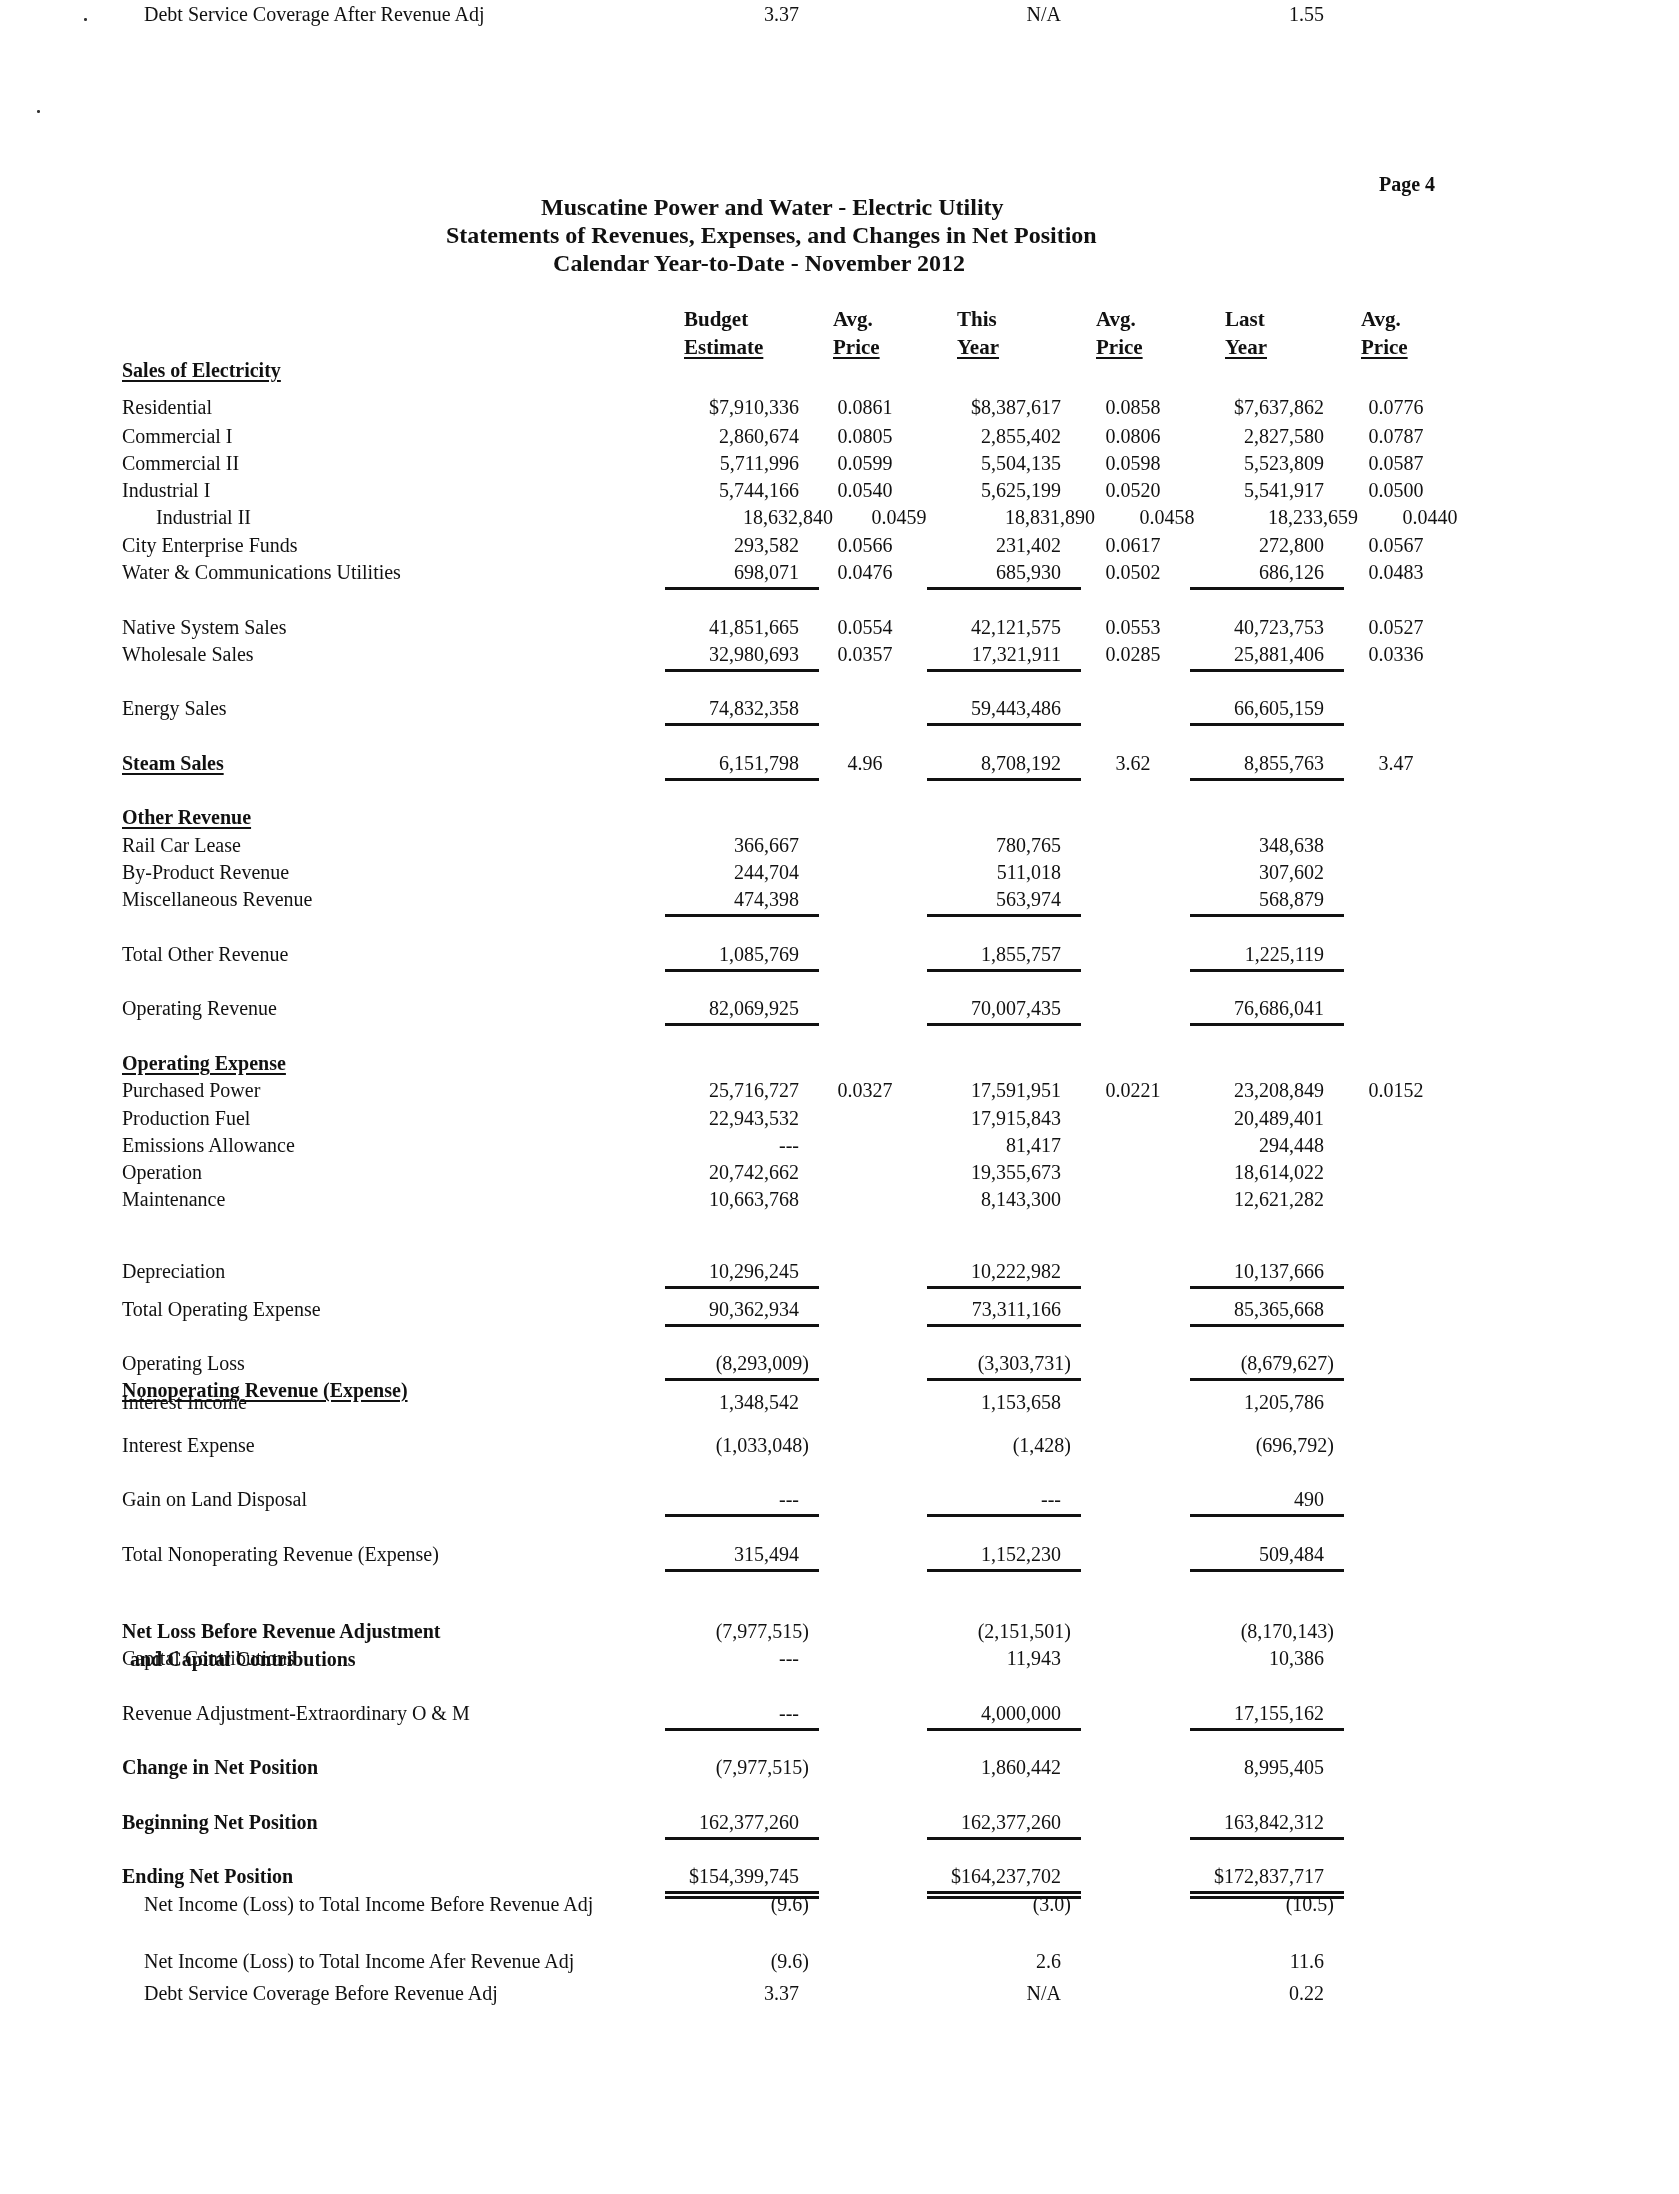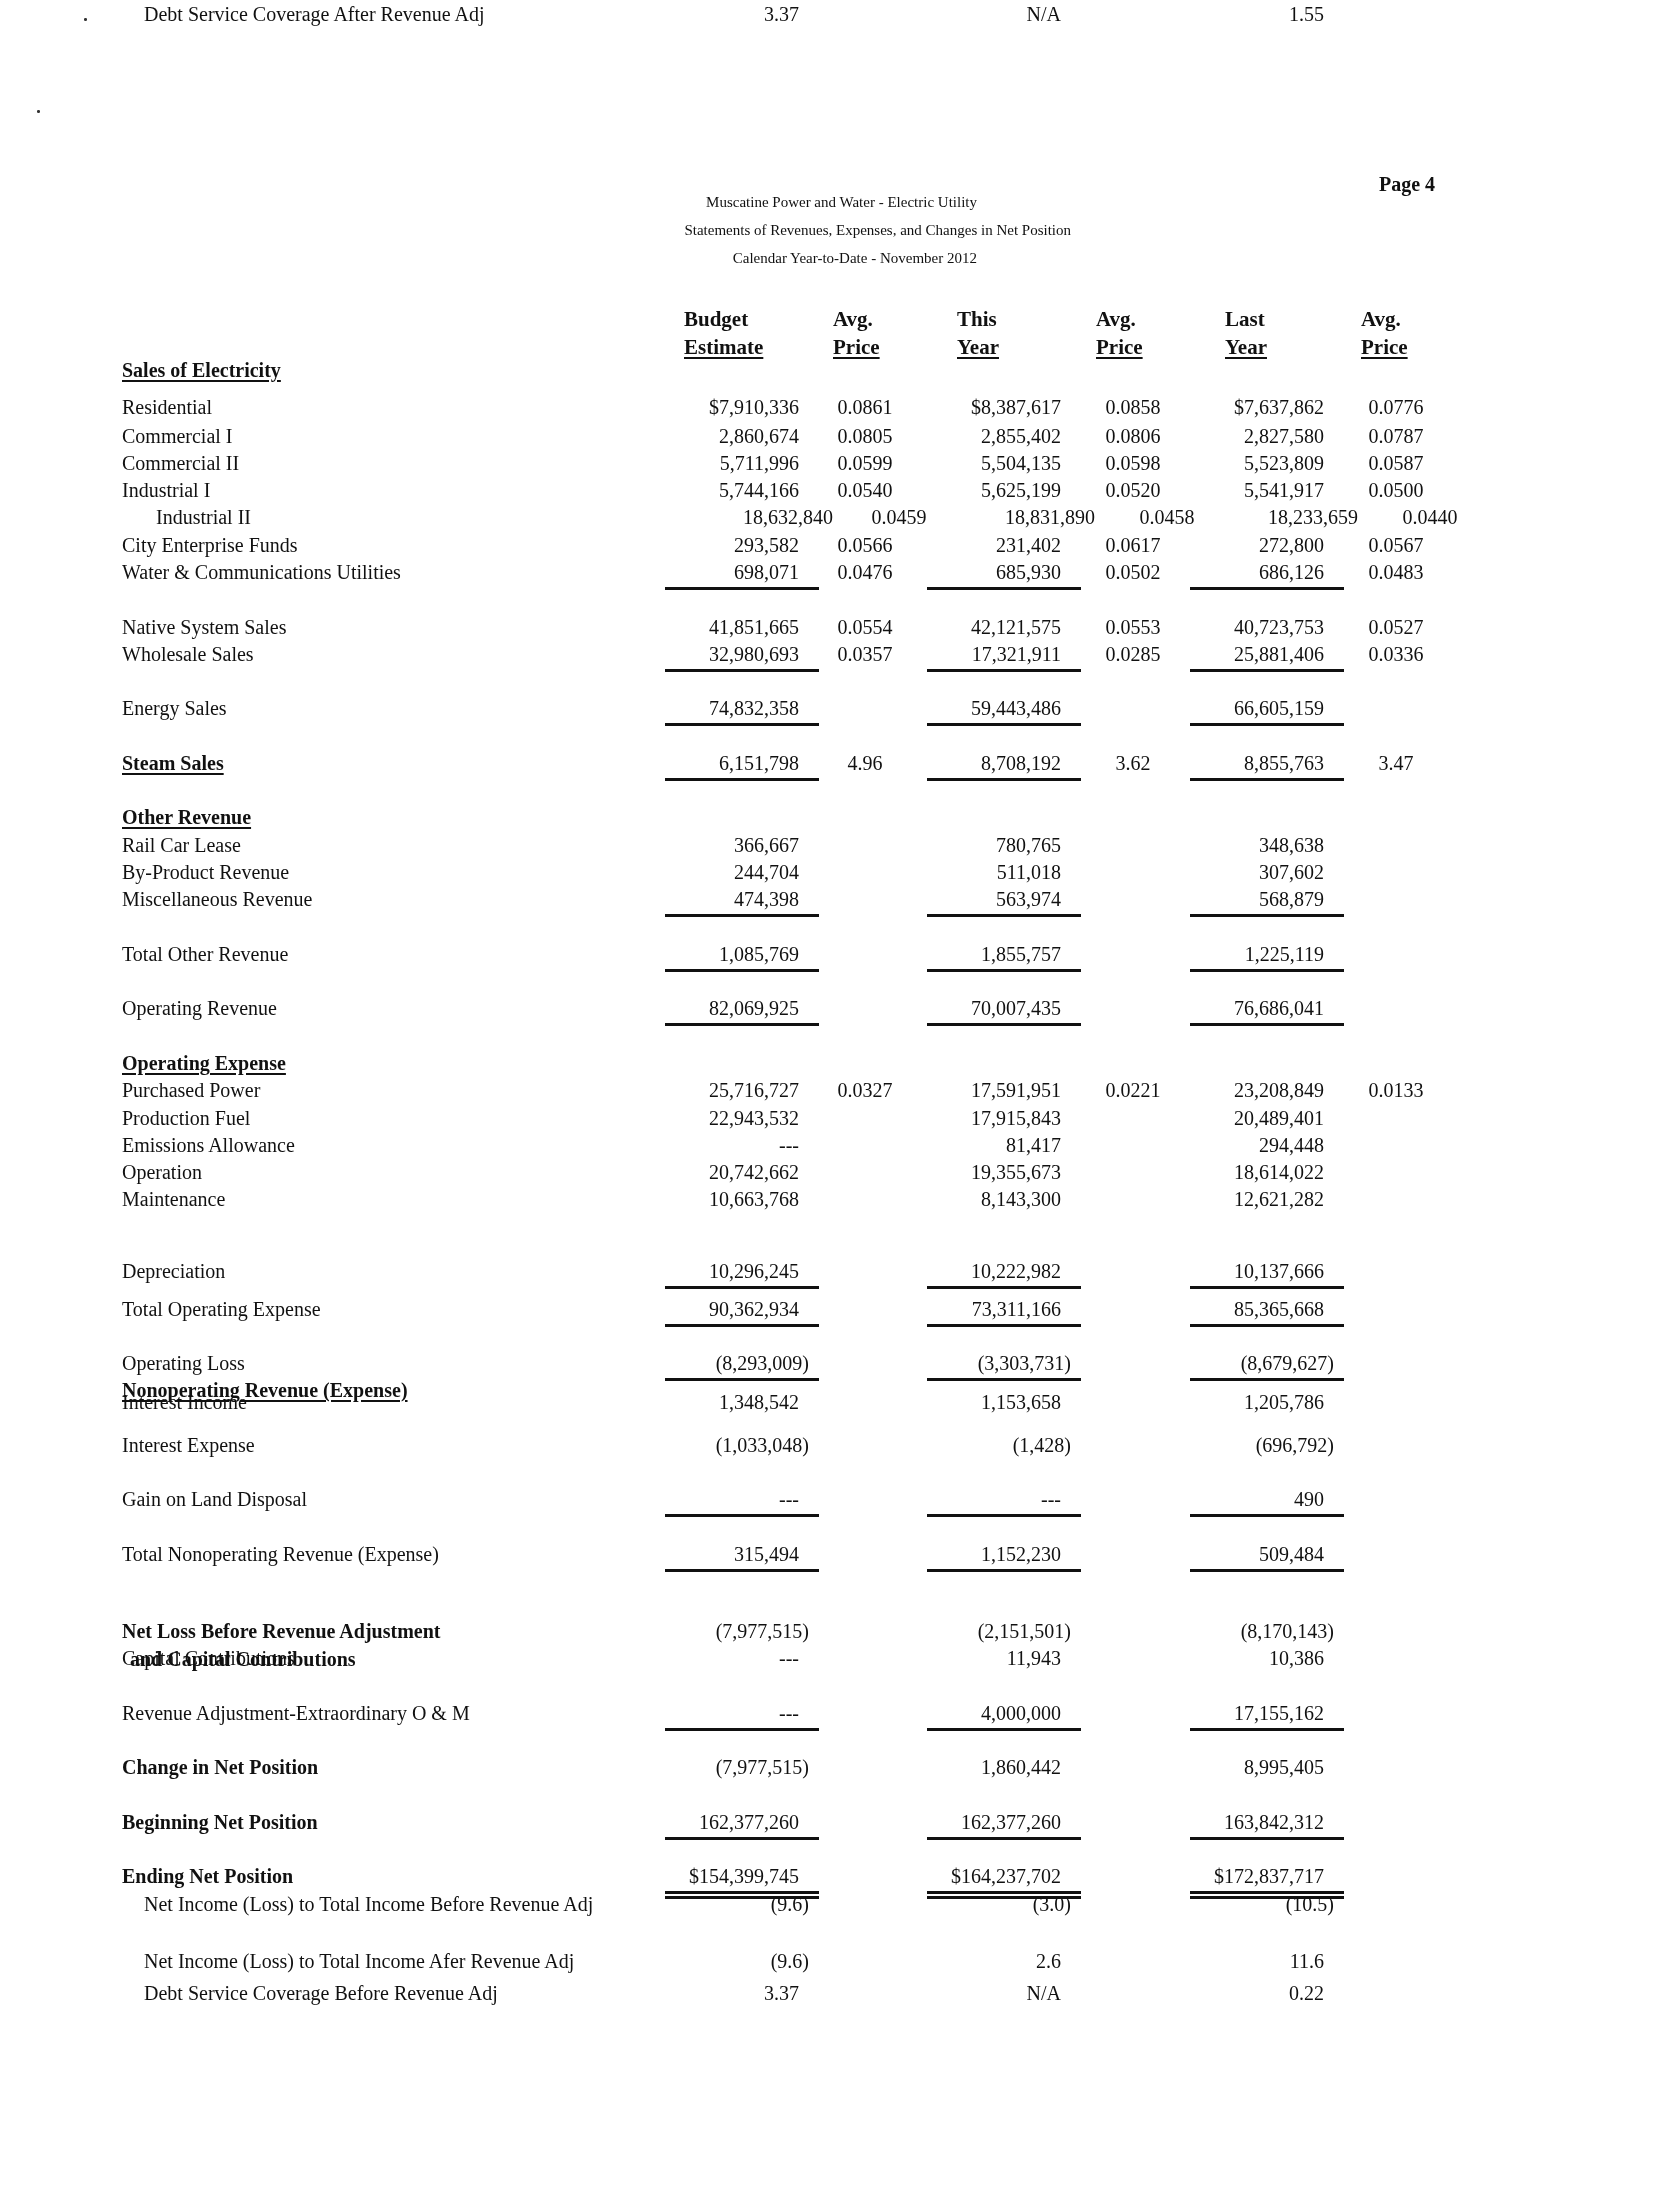--- a/index.html
+++ b/index.html
@@ -4,21 +4,21 @@
 <style>
   html, body { margin: 0; padding: 0; background: #ffffff; }
   body {
     width: 1679px; height: 2194px; position: relative; overflow: hidden;
     font-family: "Liberation Serif", "DejaVu Serif", serif;
     color: #111111;
   }
   .speck { position: absolute; width: 2.5px; height: 2.5px; background: #333; border-radius: 50%; }
   .page-num { position: absolute; left: 1379px; top: 173px; font-size: 20px; font-weight: bold; }
   .title-block { position: absolute; left: 0; width: 1679px; top: 194px; }
-  .title-line { position: absolute; font-weight: normal; font-size: 15px; white-space: nowrap; text-align: right; }
+  .title-line { position: absolute; font-weight: bold; font-size: 24px; white-space: nowrap; text-align: center; }
   .t1 { left: 541px; width: 436px; top: 0; }
   .t2 { left: 446px; width: 625px; top: 28px; }
   .t3 { left: 541px; width: 436px; top: 56px; }
 
   .col-head { position: absolute; font-weight: bold; font-size: 21px; text-align: left; line-height: 28px; }
   .col-head .l2 { text-decoration: underline; text-underline-offset: 3px; text-decoration-thickness: 2px; }
 
   .row { position: absolute; left: 0; width: 1679px; height: 28px; }
   .label { position: absolute; left: 122px; font-size: 20px; white-space: nowrap; line-height: 28px; }
   .label.indent { left: 144px; }
@@ -236,21 +236,21 @@
     <div class="row" style="top: 1049px;">
       <div class="label heading">Operating Expense</div>
     </div>
     <div class="row" style="top: 1076px;">
       <div class="label">Purchased Power</div>
       <div class="cell c-budget pad-r">25,716,727</div>
       <div class="cell c-bp">0.0327</div>
       <div class="cell c-this pad-r">17,591,951</div>
       <div class="cell c-tp">0.0221</div>
       <div class="cell c-last pad-r">23,208,849</div>
-      <div class="cell c-lp">0.0133</div>
+      <div class="cell c-lp">0.0152</div>
     </div>
     <div class="row" style="top: 1104px;">
       <div class="label">Production Fuel</div>
       <div class="cell c-budget pad-r">22,943,532</div>
       <div class="cell c-this pad-r">17,915,843</div>
       <div class="cell c-last pad-r">20,489,401</div>
     </div>
     <div class="row" style="top: 1131px;">
       <div class="label">Emissions Allowance</div>
       <div class="cell c-budget pad-r">---</div>

